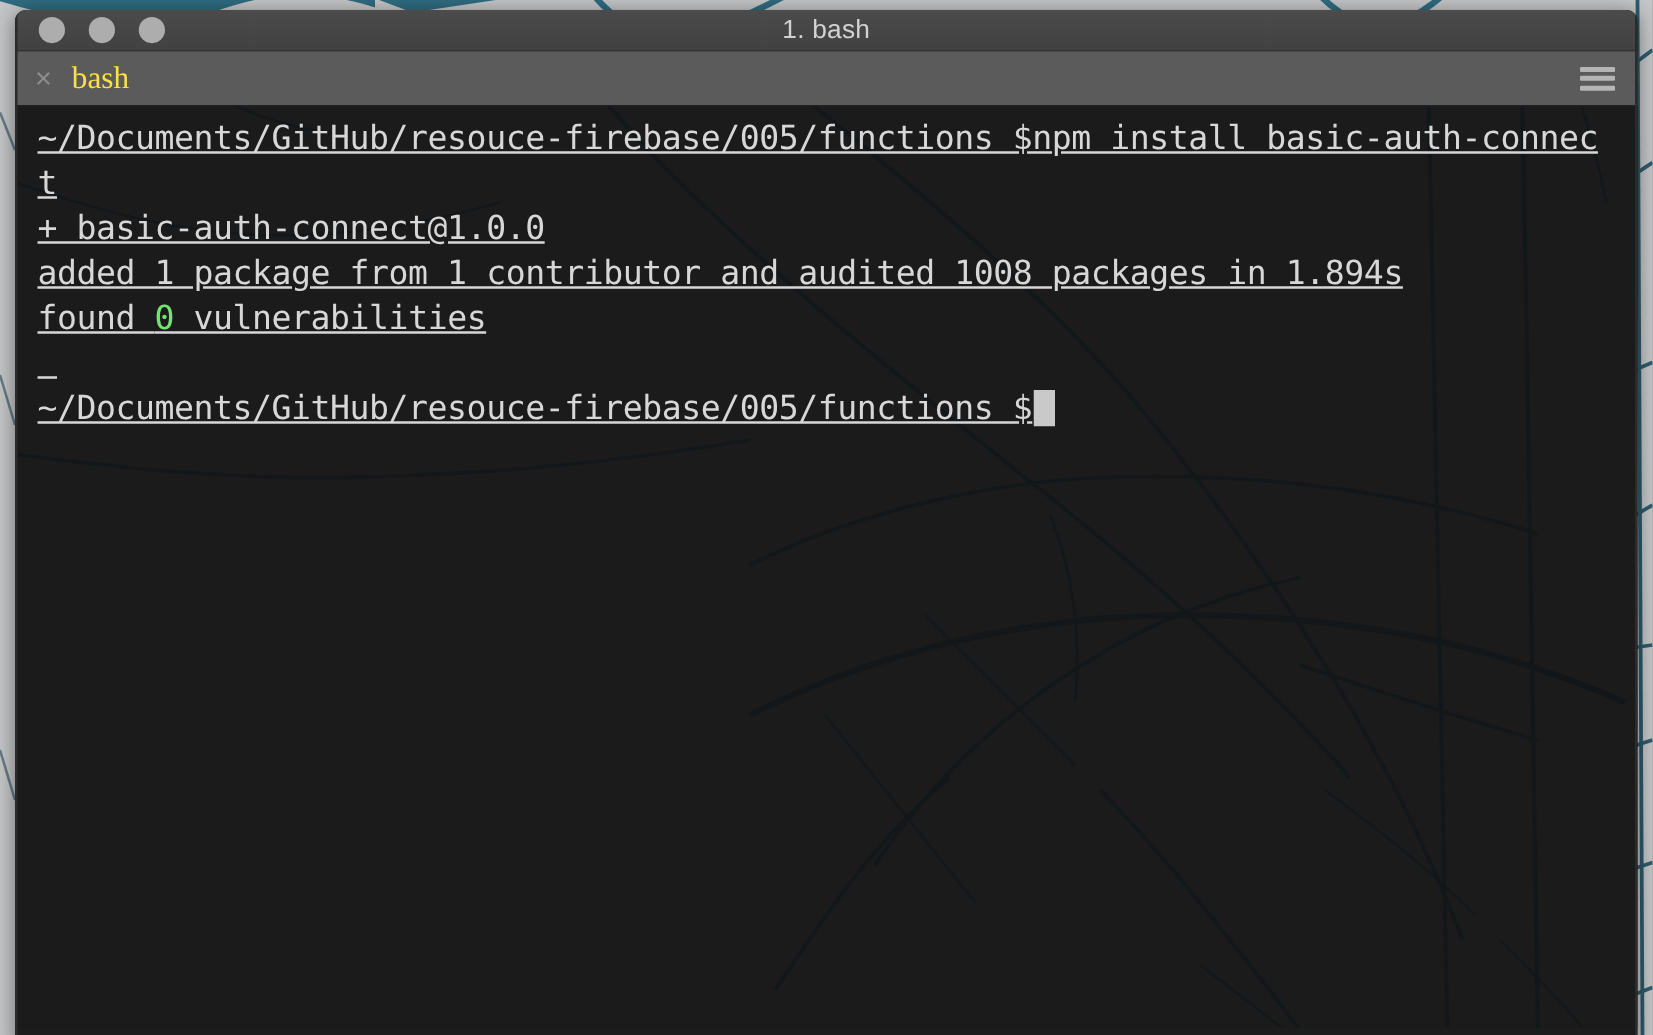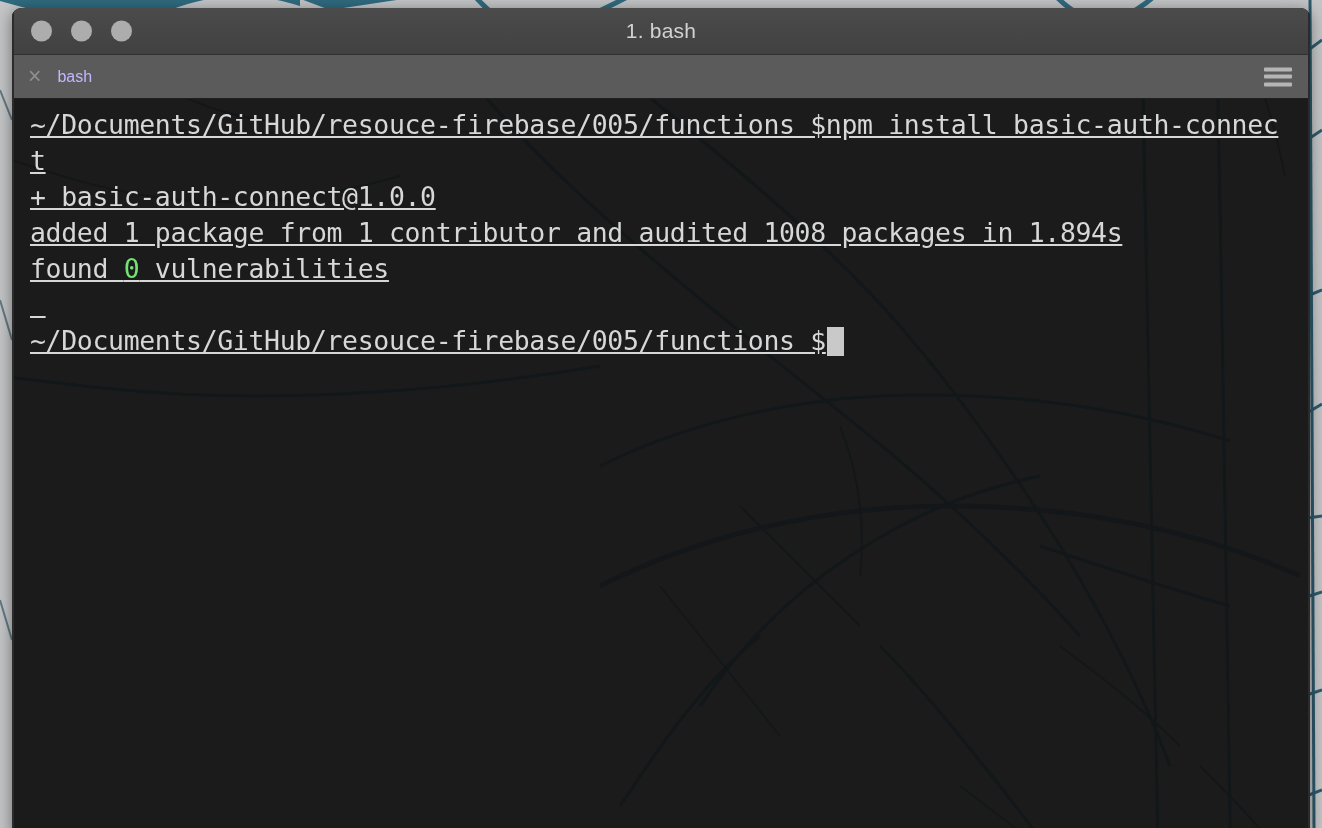--- a/index.html
+++ b/index.html
@@ -26,21 +26,21 @@
     width:1298px; height:828px;
     border-radius:9px 9px 0 0;
     overflow:hidden;
     box-shadow:0 3px 16px rgba(0,0,0,0.45);
     background:#1c1c1c;
   }
 
   
   #titlebar {
     position:relative;
-    height:47px;
+    height:33px;
     background:linear-gradient(to bottom,#4b4b4b 0%,#414141 100%);
     border-bottom:1px solid #303030;
     border-radius:9px 9px 0 0;
   }
   .lights { position:absolute; left:19px; top:50%; transform:translateY(-50%); display:flex; gap:19px; }
   .light {
     width:21px; height:21px; border-radius:50%;
     background:#adadad;
     display:block;
   }
@@ -71,23 +71,23 @@
     gap:16px;
   }
   .tab-close {
     font-family:"Liberation Sans", sans-serif;
     font-size:23px; line-height:1;
     color:#8f8f8f;
     font-weight:300;
     user-select:none;
   }
   .tab-label {
-    font-family:Liberation Sans, sans-serif;
-    font-size:16px;
-    color:#c4b5fd;
+    font-family:Liberation Serif, serif;
+    font-size:25px;
+    color:#fde047;
   }
   #tab-menu {
     position:absolute; right:18px; top:50%;
     transform:translateY(-50%);
     width:28px; height:19px;
     display:flex; flex-direction:column; justify-content:space-between;
   }
   #tab-menu i { display:block; height:4px; background:#b5b5b5; border-radius:1px; }
 
   

